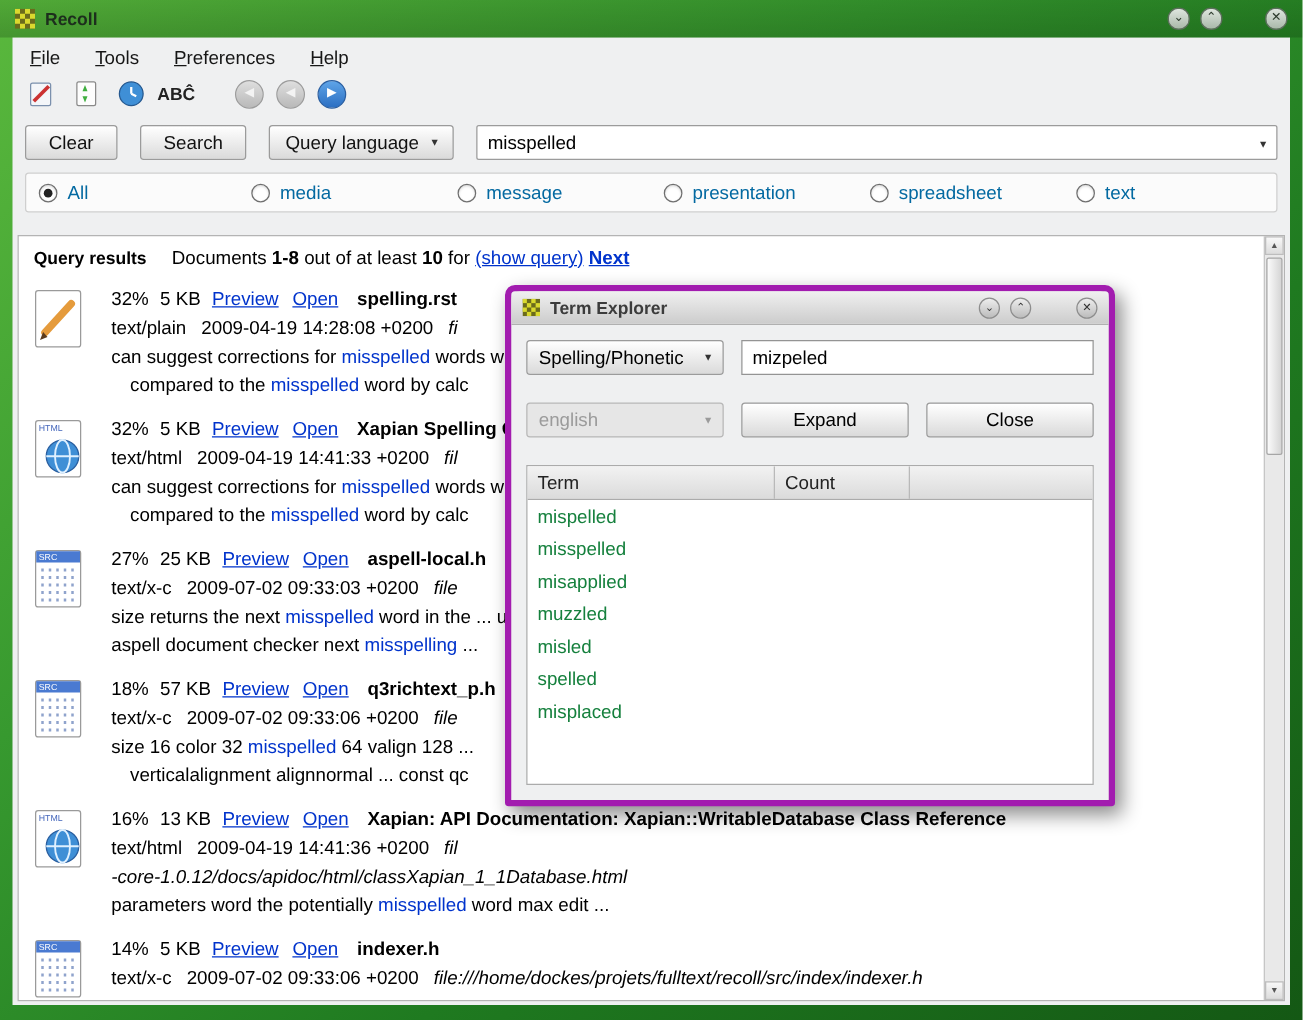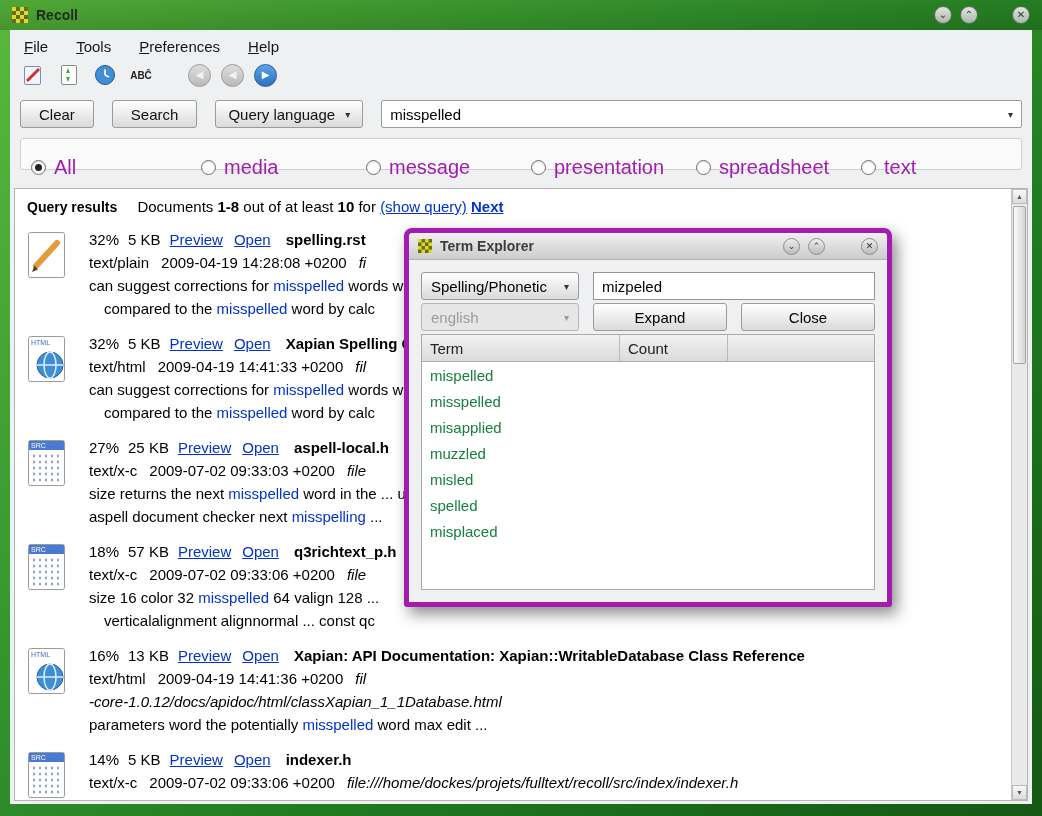--- a/index.html
+++ b/index.html
@@ -32,21 +32,21 @@
     position:absolute; left:10px; right:10px; top:30px; bottom:12px;
     background:#eff0f1;
   }
 
   .menubar { display:flex; gap:24px; padding:7px 12px 3px; font-size:15px; color:#161616; }
   .menubar .mitem { padding:1px 2px; }
   .menubar u { text-decoration:underline; }
 
   .toolbar { display:flex; align-items:center; gap:10px; padding:3px 10px 5px; }
   .tool { width:26px; height:26px; display:flex; align-items:center; justify-content:center; }
-  .tool-abc { font-size:10px; font-weight:bold; color:#222; letter-spacing:0; }
+  .tool-abc { font-size:14px; font-weight:bold; color:#222; letter-spacing:0; }
   .toolsep { width:14px; }
   .navbtn {
     width:23px; height:23px; border-radius:50%; display:flex; align-items:center; justify-content:center;
     font-size:10px; line-height:1;
   }
   .navbtn.disabled { background:linear-gradient(#dedede,#b9b9b9); border:1px solid #9b9b9b; color:#f3f3f3; }
   .navbtn.active { background:linear-gradient(#5ea4e8,#2c6fc2); border:1px solid #2a5ea0; color:#fff; }
 
   .searchrow { display:flex; align-items:center; gap:18px; padding:7px 10px 7px; }
   .btn {
@@ -61,21 +61,21 @@
   .querycombo {
     width:100%; height:28px; border:1px solid #9b9b9b; border-radius:2px;
     padding:0 26px 0 8px; font-family:"Liberation Sans",sans-serif; font-size:15px; background:#fff; color:#000;
   }
   .combowrap .arr { position:absolute; right:9px; top:9px; }
 
   .filterrow {
     margin:3px 10px 6px; height:32px; position:relative;
     background:#fbfbfb; border:1px solid #cfcfcf; border-radius:3px;
   }
-  .radio-item { position:absolute; top:17px; display:flex; align-items:center; gap:8px; font-size:20px; color:#a21caf; }
+  .radio-item { position:absolute; top:7px; display:flex; align-items:center; gap:8px; font-size:15px; color:#0369a1; }
   .radio {
     width:15px; height:15px; border-radius:50%; background:#fff; border:1px solid #6f6f6f;
     display:flex; align-items:center; justify-content:center; flex:none;
     box-shadow: inset 0 1px 2px rgba(0,0,0,0.15);
   }
   .radio.on::after { content:""; width:7px; height:7px; border-radius:50%; background:#222; }
 
   
   .results {
     position:absolute; left:4px; right:4px; top:158px; bottom:3px;
@@ -126,21 +126,21 @@
     background:linear-gradient(#f0f0f0,#cccccc); border-bottom:1px solid #b0b0b0; border-radius:7px 7px 0 0;
   }
   .dtitle .txt { font-weight:bold; font-size:14px; color:#3c3c3c; }
   .dbtn {
     width:17px; height:17px; border-radius:50%;
     background:linear-gradient(#ededed,#bcbcbc); border:1px solid #8d8d8d; color:#333;
     display:flex; align-items:center; justify-content:center; font-size:9px; line-height:1;
   }
   .dbtn.close { margin-left:28px; }
   .dbody { padding:12px; }
-  .drow { display:flex; gap:14px; margin-bottom:3px; }
+  .drow { display:flex; gap:14px; margin-bottom:22px; }
   .dcombo {
     width:158px; height:28px; flex:none; font-size:15px;
     background:linear-gradient(#ffffff,#dadada); border:1px solid #9b9b9b; border-radius:3px;
     display:flex; align-items:center; justify-content:space-between; padding:0 9px;
   }
   .dcombo.disabled { background:#e6e6e6; color:#9b9b9b; border-color:#b7b7b7; }
   .dcombo.disabled .arr { color:#9b9b9b; }
   .dinput {
     flex:1; height:28px; border:1px solid #949494; background:#fff; padding:0 8px;
     font-family:"Liberation Sans",sans-serif; font-size:15px; color:#000;

